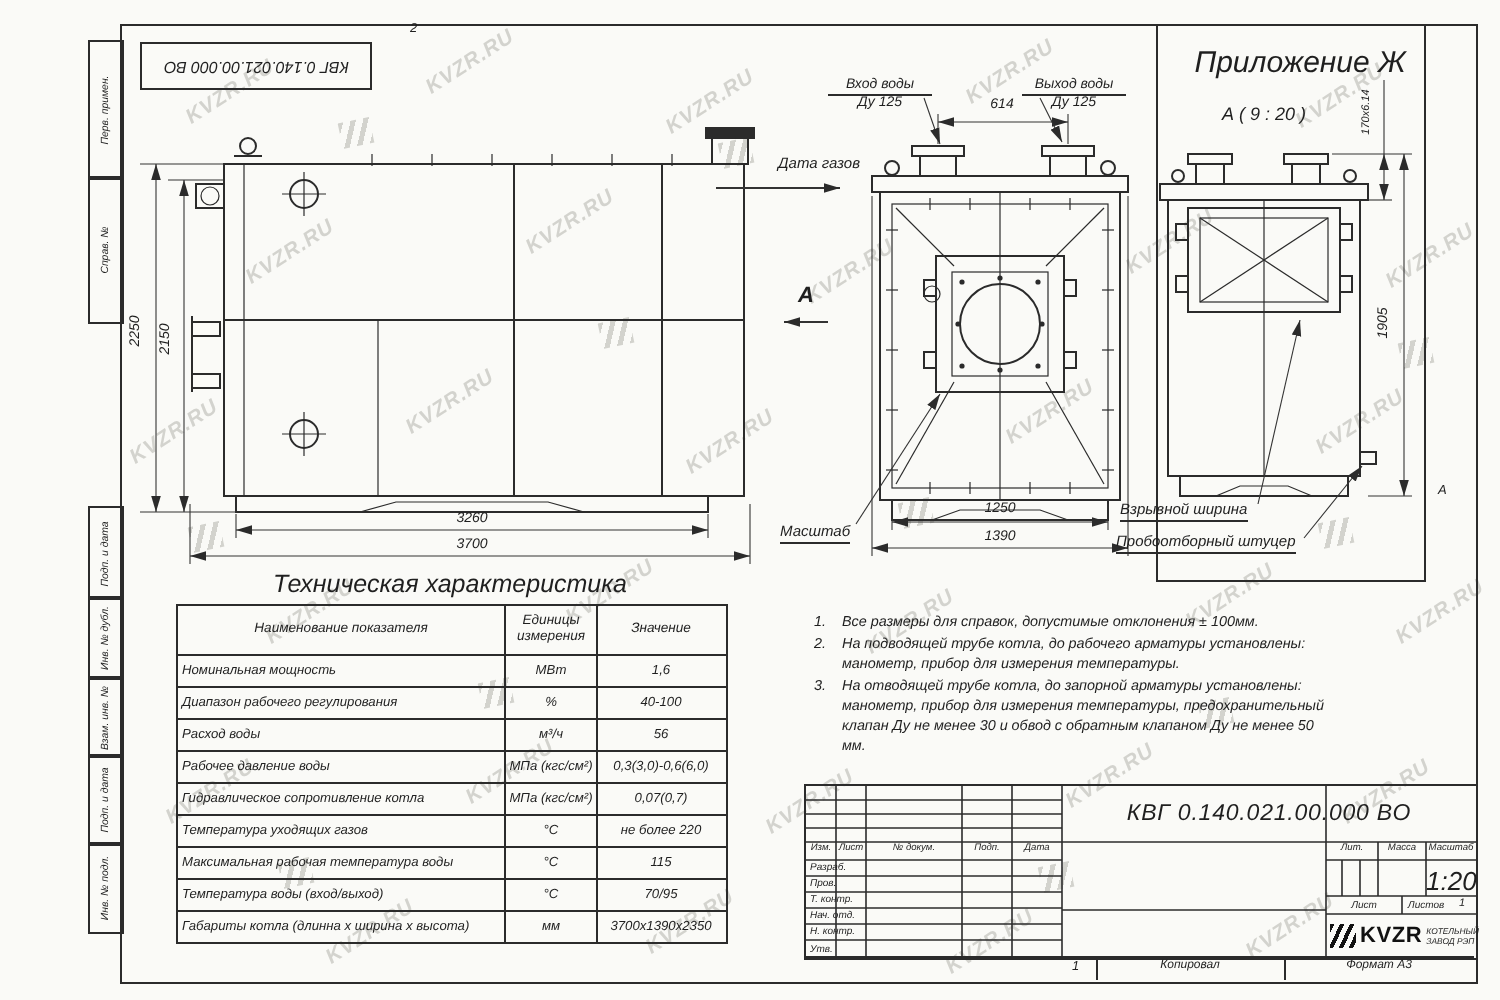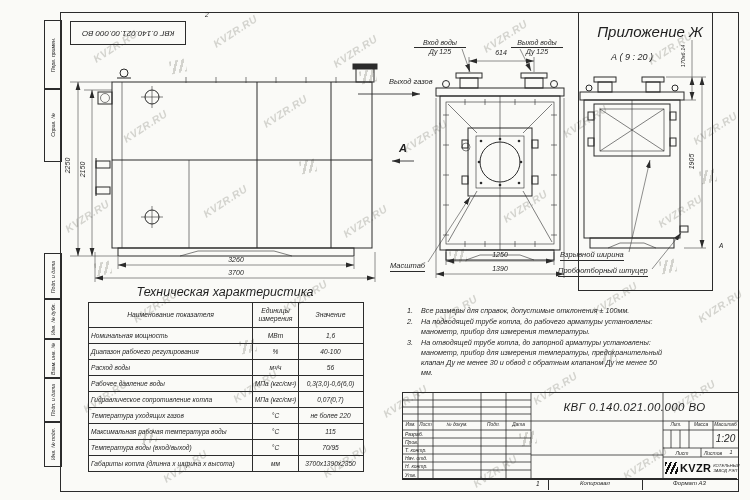--- a/index.html
+++ b/index.html
@@ -311,21 +311,21 @@
     <line x1="684" y1="100" x2="696" y2="100"></line>
     <line x1="692" y1="40" x2="692" y2="77"></line>
     <line x1="692" y1="77" x2="692" y2="100" marker-start="url(#as)" marker-end="url(#ae)"></line>
     <line x1="684" y1="248" x2="706" y2="248"></line>
     <line x1="702" y1="77" x2="702" y2="248" marker-start="url(#as)" marker-end="url(#ae)"></line>
     <line x1="629" y1="252" x2="650" y2="160" marker-end="url(#ae)"></line>
     <line x1="652" y1="269" x2="681" y2="233" marker-end="url(#ae)"></line>
   </g>
 </svg>
 
-<span class="lbl" style="left:389px;top:77px">Выход газов</span>
+<span class="lbl" style="left:389px;top:77px">Дата газов</span>
 <span class="lbl" style="left:399px;top:142px;font-size:11px;font-weight:bold">А</span>
 <span class="dimv" style="left:60px;top:162px">2250</span>
 <span class="dimv" style="left:75px;top:166px">2150</span>
 <span class="dimtxt" style="left:216px;top:256px;width:40px">3260</span>
 <span class="dimtxt" style="left:216px;top:269px;width:40px">3700</span>
 
 <div class="lbl ctr" style="left:414px;top:39px;width:52px;font-size:7px">
   <div class="shelf">Вход воды</div>
   <div>Ду 125</div>
 </div>
@@ -454,21 +454,21 @@
   <span class="cell st-h" style="left:103px;width:25px">Дата</span>
   <span class="cell st-r" style="top:38px">Разраб.</span>
   <span class="cell st-r" style="top:46px">Пров.</span>
   <span class="cell st-r" style="top:54px">Т. контр.</span>
   <span class="cell st-r" style="top:62px">Нач. отд.</span>
   <span class="cell st-r" style="top:70px">Н. контр.</span>
   <span class="cell st-r" style="top:78.5px">Утв.</span>
   <span class="cell st-h" style="left:260px;width:26px">Лит.</span>
   <span class="cell st-h" style="left:286px;width:24px">Масса</span>
   <span class="cell st-h" style="left:310px;width:25px">Масштаб</span>
-  <span class="cell" style="left:310px;top:40px;width:25px;text-align:center;font-size:10px">1:20</span>
+  <span class="cell" style="left:310px;top:40px;width:25px;text-align:center;font-size:13px">1:20</span>
   <span class="cell" style="left:260px;top:56.5px;width:38px;text-align:center;font-size:5px">Лист</span>
   <span class="cell" style="left:298px;top:56.5px;width:24px;text-align:center;font-size:5px">Листов</span>
   <span class="cell" style="left:322px;top:56px;width:12px;text-align:center;font-size:5.5px">1</span>
   <div class="cell st-logo">
     <div class="lg-bars"></div>
     <div class="lg-txt">KVZR</div>
     <div class="lg-co">
       <div>КОТЕЛЬНЫЙ</div>
       <div>ЗАВОД РЭП</div>
     </div>

